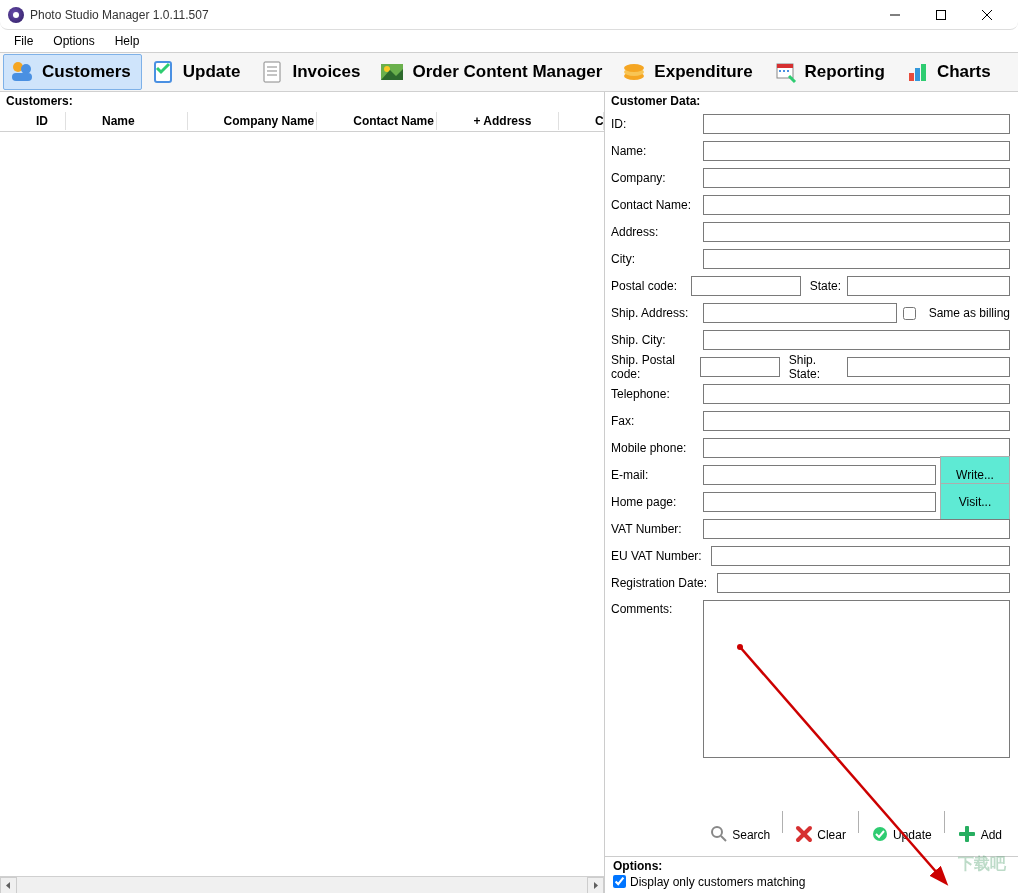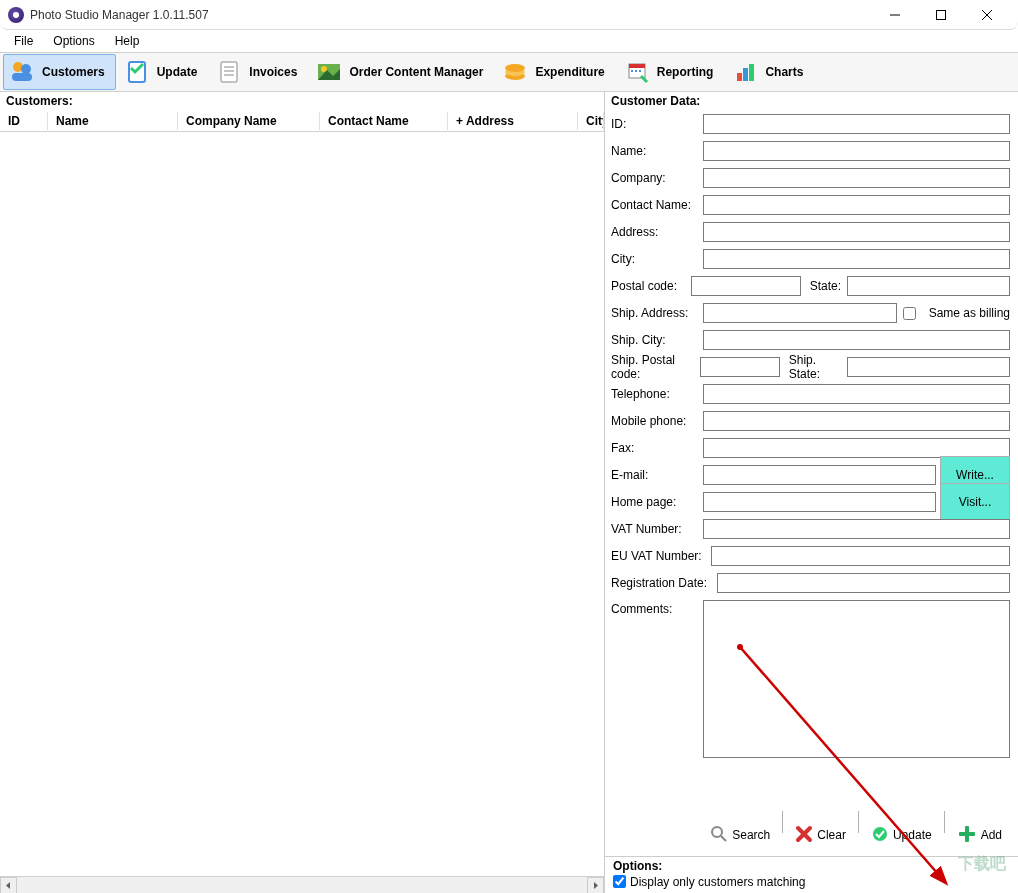--- a/index.html
+++ b/index.html
@@ -12,32 +12,32 @@
 .titlebar .title { flex: 1; font-size: 12px; color: #333; }
 .titlebar .win-btn { width: 46px; height: 30px; display: flex; align-items: center; justify-content: center; font-size: 12px; cursor: default; }
 .titlebar .win-btn svg { width: 10px; height: 10px; }
 
 
 .menubar { height: 22px; background: #fff; display: flex; align-items: center; padding: 0 4px; font-size: 12px; }
 .menubar .menu-item { padding: 2px 10px; cursor: default; }
 
 
 .toolbar { height: 40px; background: #f6f6f6; border-top: 1px solid #d0d0d0; border-bottom: 1px solid #d0d0d0; display: flex; align-items: center; padding: 0 2px; }
-.toolbar .tbtn { display: flex; align-items: center; height: 36px; padding: 0 10px 0 4px; margin: 13px 1px; border: 1px solid transparent; cursor: default; font-size: 12px; font-weight: bold; }
+.toolbar .tbtn { display: flex; align-items: center; height: 36px; padding: 0 10px 0 4px; margin: 13px 1px; border: 1px solid transparent; cursor: default; font-size: 17px; font-weight: bold; }
 .toolbar .tbtn.active { background: #cfe4fb; border: 1px solid #7eb1e8; border-radius: 2px; }
 .toolbar .tbtn .ticon { width: 28px; height: 28px; display: flex; align-items: center; justify-content: center; margin-right: 6px; }
 
 
 .content { display: flex; height: calc(100% - 92px); position: relative; }
 
 
 .left-panel { width: 605px; border-right: 1px solid #ccc; display: flex; flex-direction: column; position: relative; }
 .section-label { font-size: 12px; font-weight: bold; padding: 2px 6px; }
 .table-header { display: flex; border-bottom: 1px solid #d0d0d0; background: #fff; height: 22px; align-items: center; }
-.table-header .th { padding: 2px 8px; font-size: 12px; font-weight: bold; border-right: 1px solid #e0e0e0; overflow: hidden; white-space: nowrap; }
+.table-header .th { padding: 2px 8px; font-size: 12px; font-weight: bold; border-right: 1px solid #e0e0e0; overflow: hidden; white-space: nowrap; margin-left: 28px; }
 .table-body { flex: 1; background: #fff; }
 .hscroll { height: 17px; background: #f0f0f0; border-top: 1px solid #d0d0d0; display: flex; align-items: center; }
 .hscroll .arr { width: 17px; height: 17px; display: flex; align-items: center; justify-content: center; background: #f0f0f0; border: 1px solid #cdcdcd; }
 .hscroll .track { flex: 1; }
 
 
 .right-panel { flex: 1; display: flex; flex-direction: column; padding: 0; overflow: hidden; }
 .form-area { flex: 1; padding: 0 8px 2px 6px; }
 .form-row { display: flex; align-items: center; height: 27px; }
 .form-row .label { width: 92px; font-size: 12px; }
@@ -257,25 +257,25 @@
         <input class="input med" style="">
         <div class="gap"></div>
         <div style="font-size:12px;margin-right:6px">Ship. State:</div>
         <input class="input" style="">
       </div>
       <div class="form-row">
           <div class="label">Telephone:</div>
           <input class="input" style="">
         </div>
       <div class="form-row">
+          <div class="label">Fax:</div>
+          <input class="input" style="">
+        </div>
+      <div class="form-row">
           <div class="label">Mobile phone:</div>
-          <input class="input" style="">
-        </div>
-      <div class="form-row">
-          <div class="label">Fax:</div>
           <input class="input" style="">
         </div>
       <div class="form-row">
         <div class="label">E-mail:</div>
         <input class="input" style="">
         <div class="btn-side">
             <span>Write...</span>
           </div>
       </div>
       <div class="form-row">

